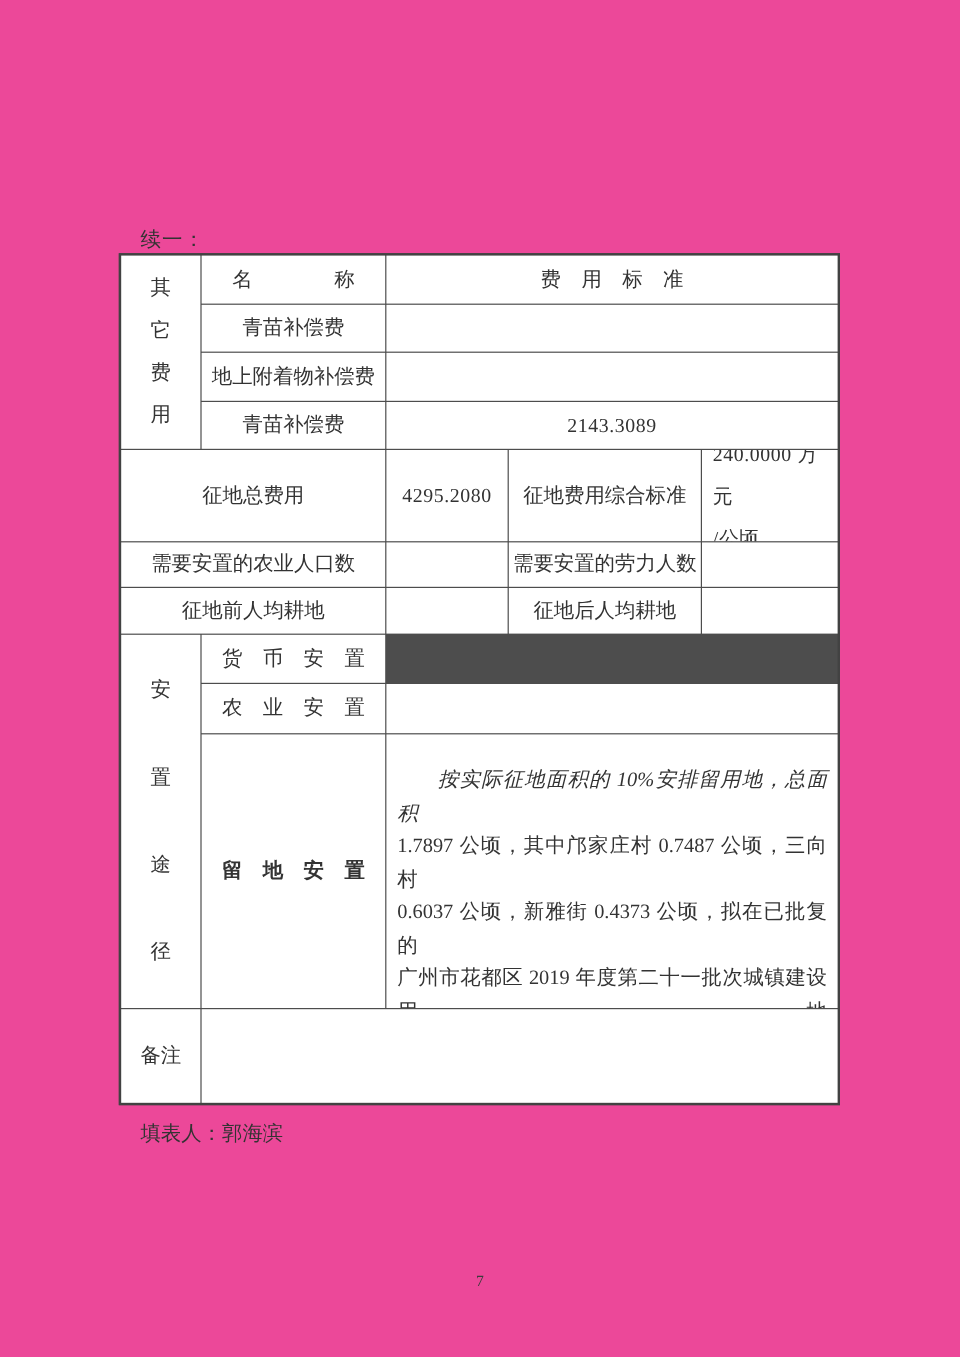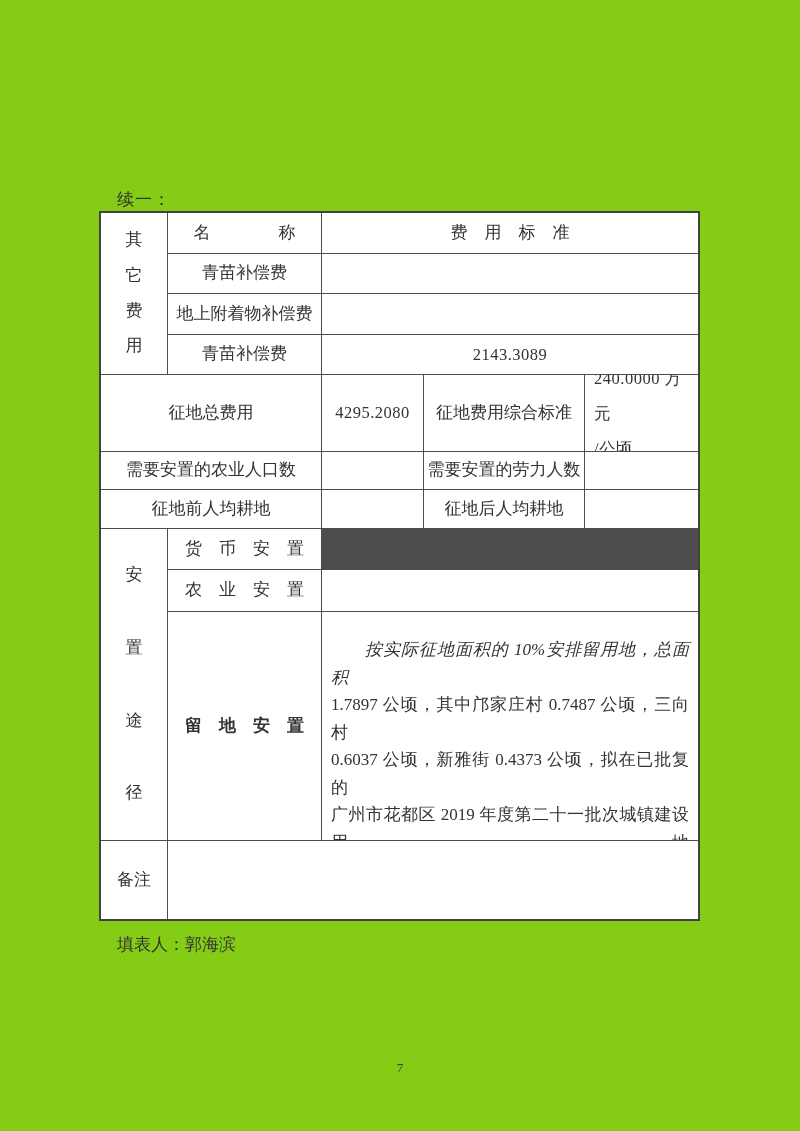--- a/index.html
+++ b/index.html
@@ -4,21 +4,21 @@
 <style>
   html, body {
     margin: 0;
     padding: 0;
     background: #ffffff;
   }
   .page {
     position: relative;
     width: 800px;
     height: 1131px;
-    background: #84cc16;
+    background: #ec4899;
     font-family: "Liberation Serif", "DejaVu Serif", serif;
     color: #333333;
     overflow: hidden;
   }
   .cont-label {
     position: absolute;
     left: 117px;
     top: 188px;
     font-size: 17px;
     letter-spacing: 1px;

